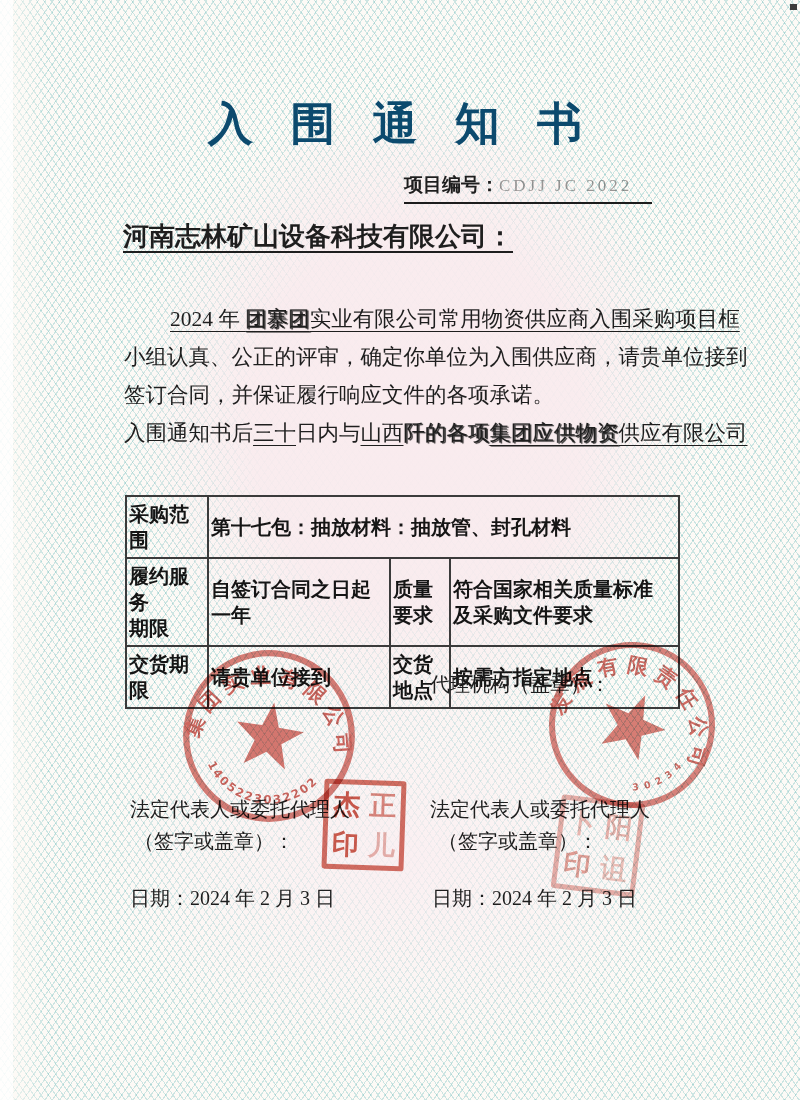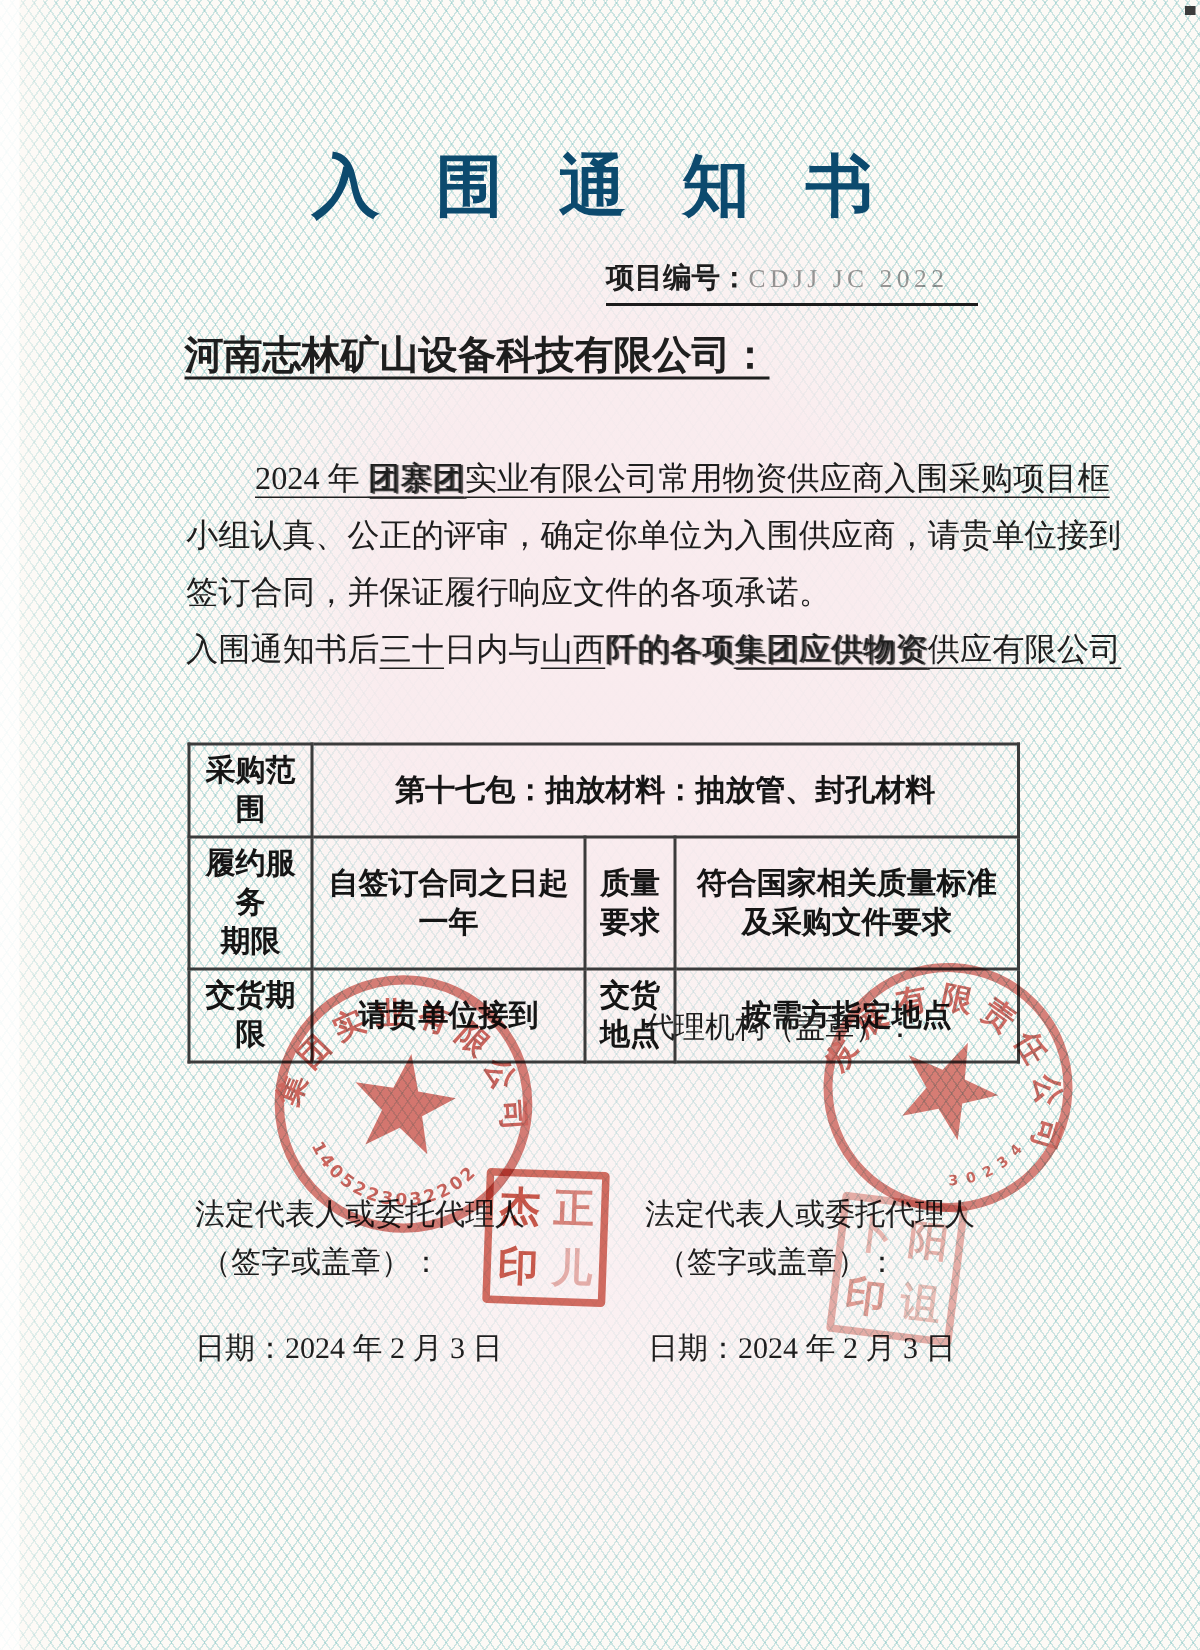--- a/index.html
+++ b/index.html
@@ -45,21 +45,21 @@
   .body-par { position:absolute; left:124px; top:257px; width:554px; font-size:21.5px; line-height:38px;margin-top:43px; }
   .body-par .line { text-align:justify; text-align-last:justify; white-space:nowrap; }
   .body-par .line.last { text-align-last:left; }
   .body-par .line.indent { text-indent:46px; }
   .body-par .u { text-decoration:underline; text-underline-offset:5px; text-decoration-thickness:1.4px; }
   .body-par .smudge { text-shadow:1.2px .6px .7px rgba(25,25,25,.85), -.6px 0 0 rgba(25,25,25,.4); }
 
   table.info {
     position:absolute; left:125px; top:495px; width:553px;
     border-collapse:collapse; table-layout:fixed;
-    font-size:20px; font-weight:700; text-align:center; color:#151515;
+    font-size:20px; font-weight:700; color:#151515;
   }
   table.info td { border:2px solid #3b3b3b; padding:4px 2px; white-space:pre-line; line-height:26px; }
   table.info tr.r1 td { height:44px; }
   table.info tr.r2 td { height:56px; }
   table.info tr.r3 td { height:46px; }
 
   .lbl { position:absolute; font-size:20px; white-space:nowrap; }
 
   .seal-round { position:absolute; mix-blend-mode:multiply; opacity:.88; }
   .seal-round svg { width:100%; height:100%; }

